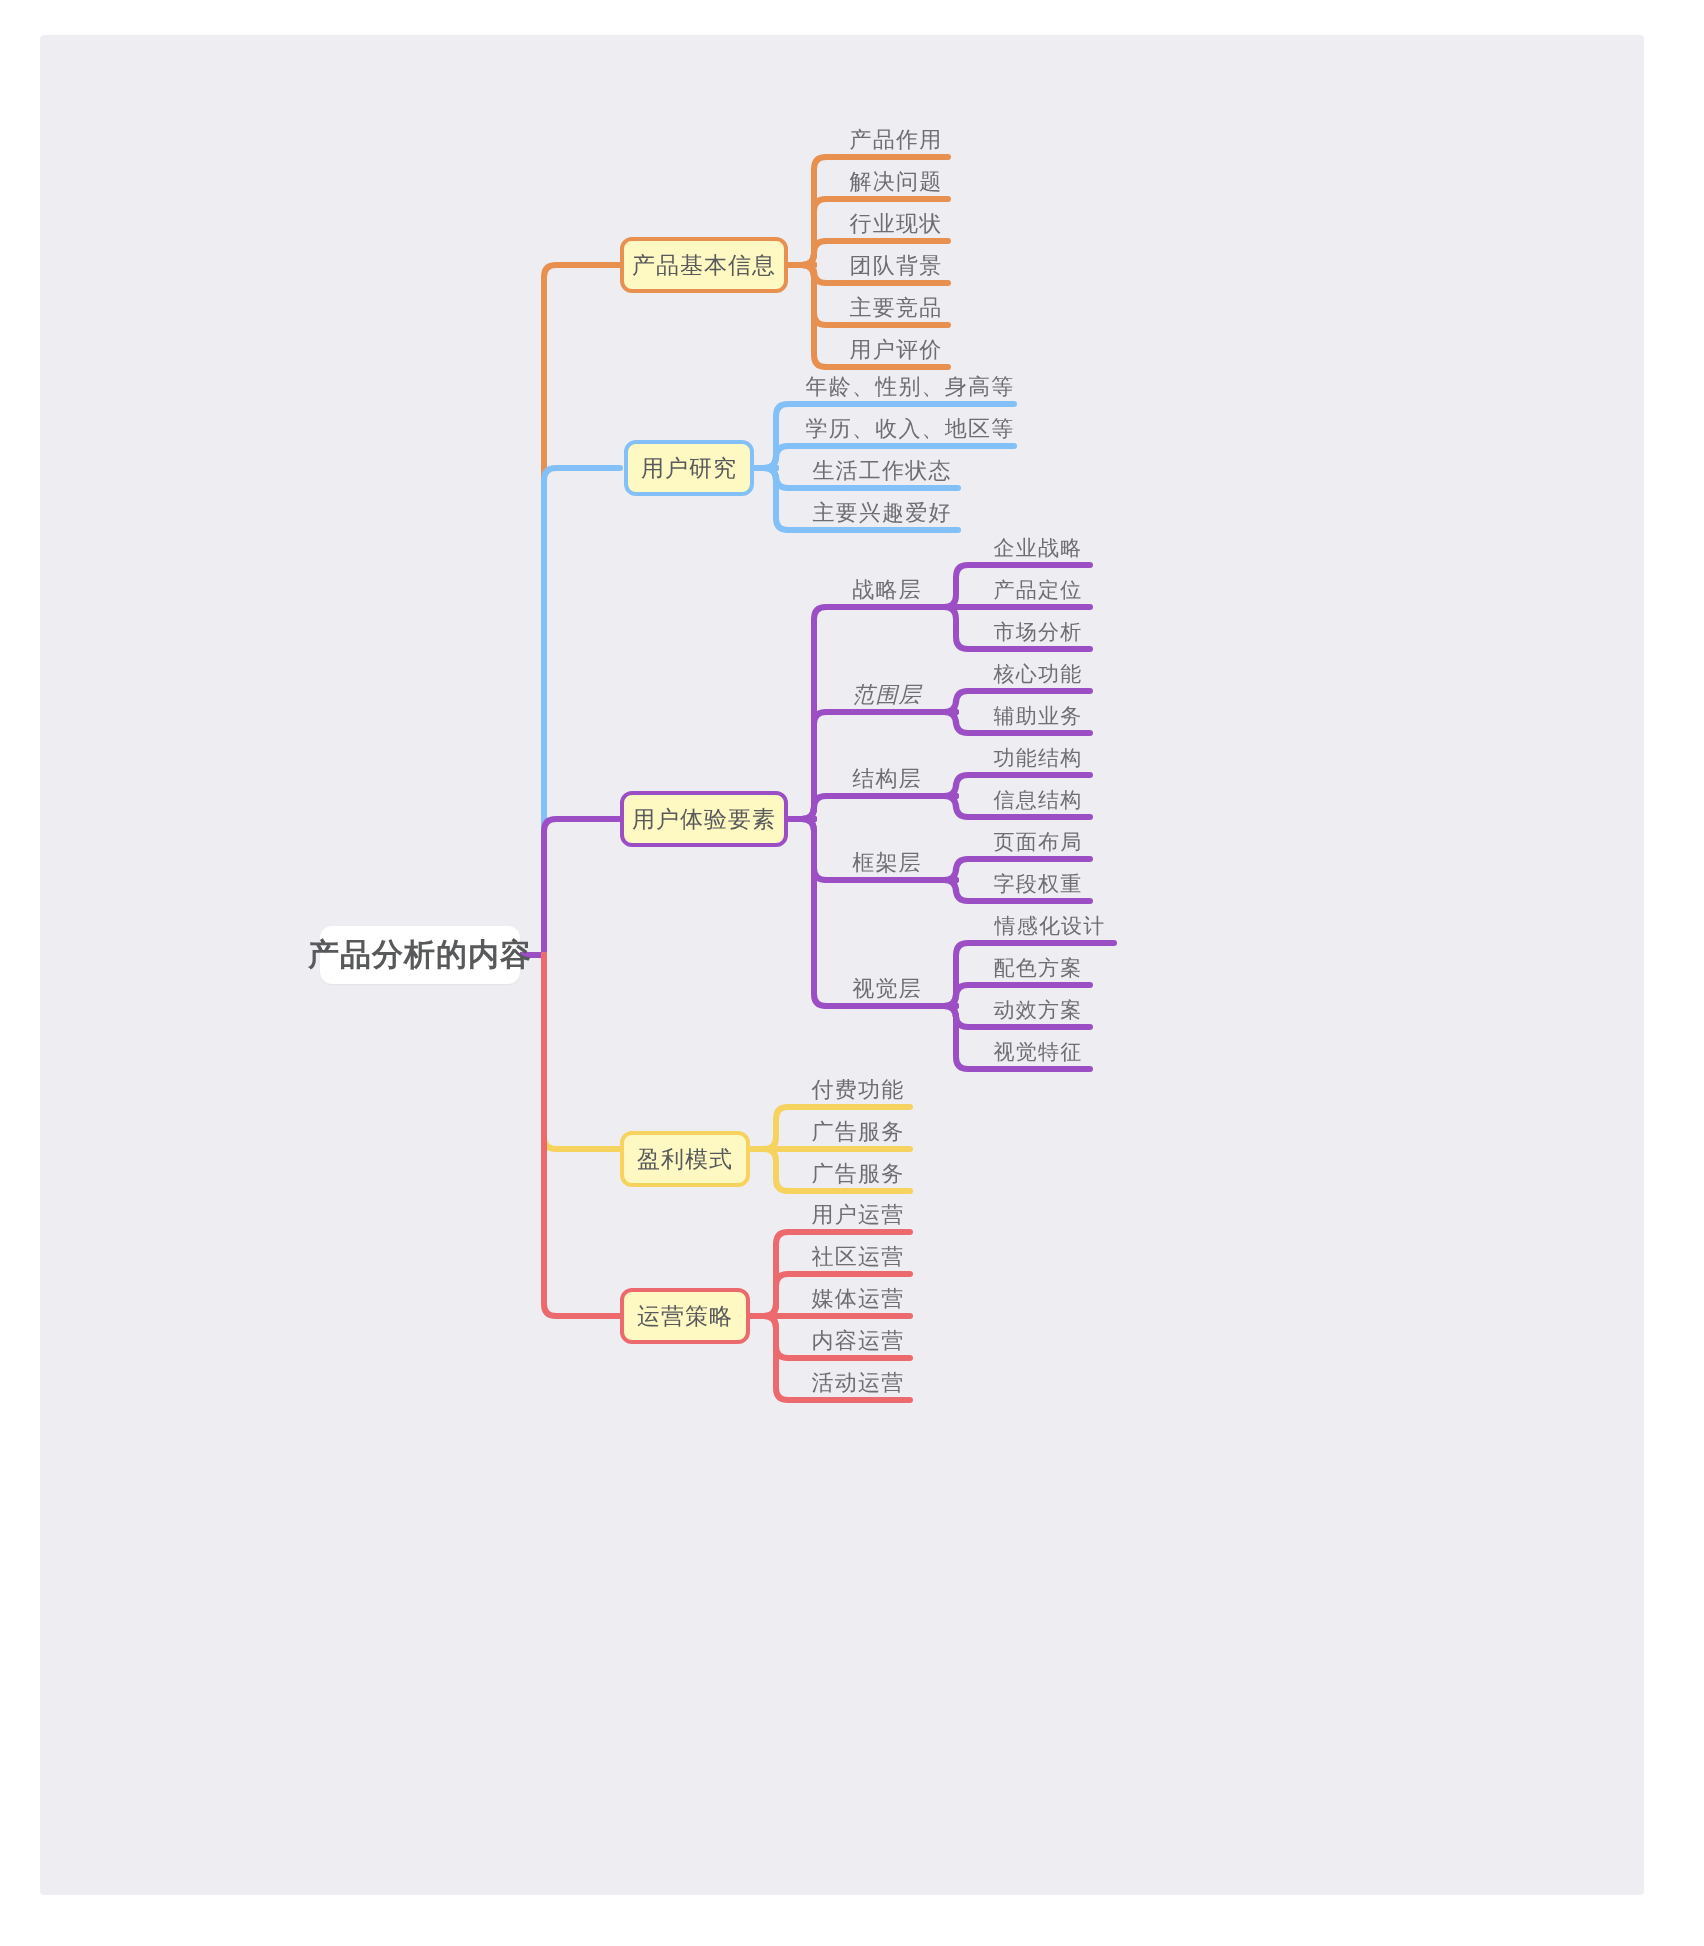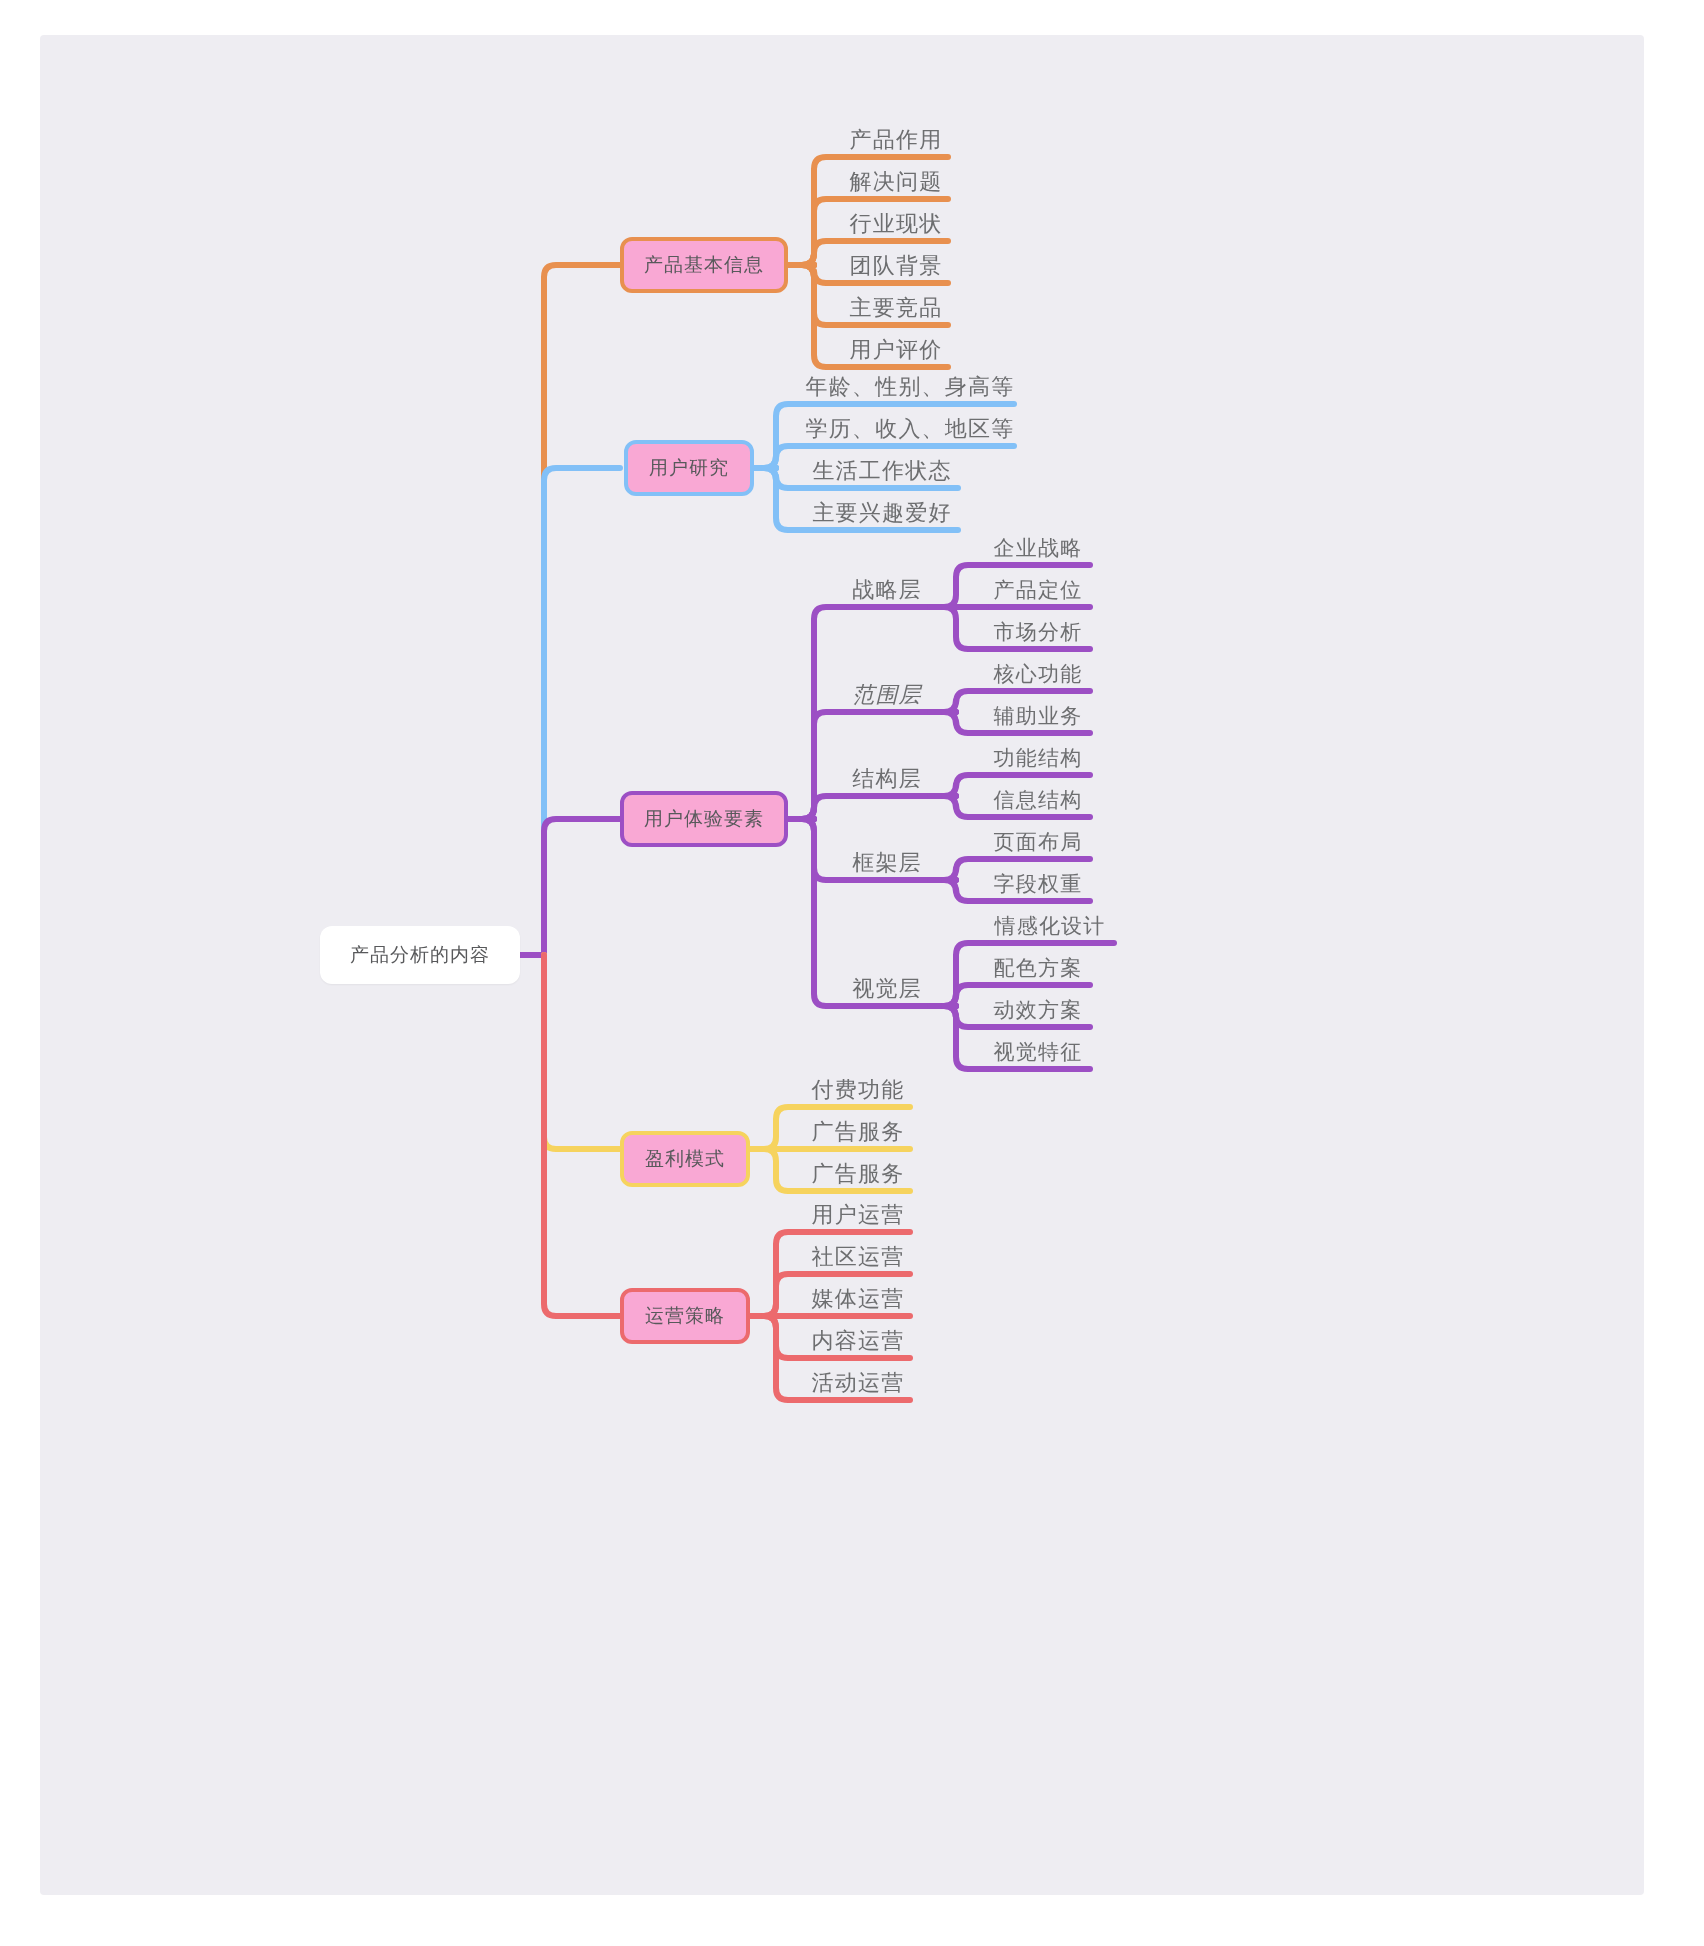--- a/index.html
+++ b/index.html
@@ -37,33 +37,34 @@
     display: flex;
     align-items: center;
     justify-content: center;
     white-space: nowrap;
   }
   
   .root {
     background: #ffffff;
     border-radius: 12px;
     color: #58595b;
-    font-size: 19px;
+    font-size: 31px;
     letter-spacing: 1px;
     padding: 0 22px;
     height: 58px;
     box-shadow: 0 1px 2px rgba(0,0,0,0.05);
+    font-weight: bold;
   }
   
   .branch {
-    background: #f9a8d4;
+    background: #fef9c3;
     border-radius: 12px;
     border: 4px solid #888;
     color: #58595b;
-    font-size: 19px;
+    font-size: 23px;
     letter-spacing: 1px;
     padding: 0 16px;
     height: 56px;
   }
   
   .leaf {
     color: #6d6e70;
     font-size: 21px;
     letter-spacing: 1.2px;
     height: 34px;

